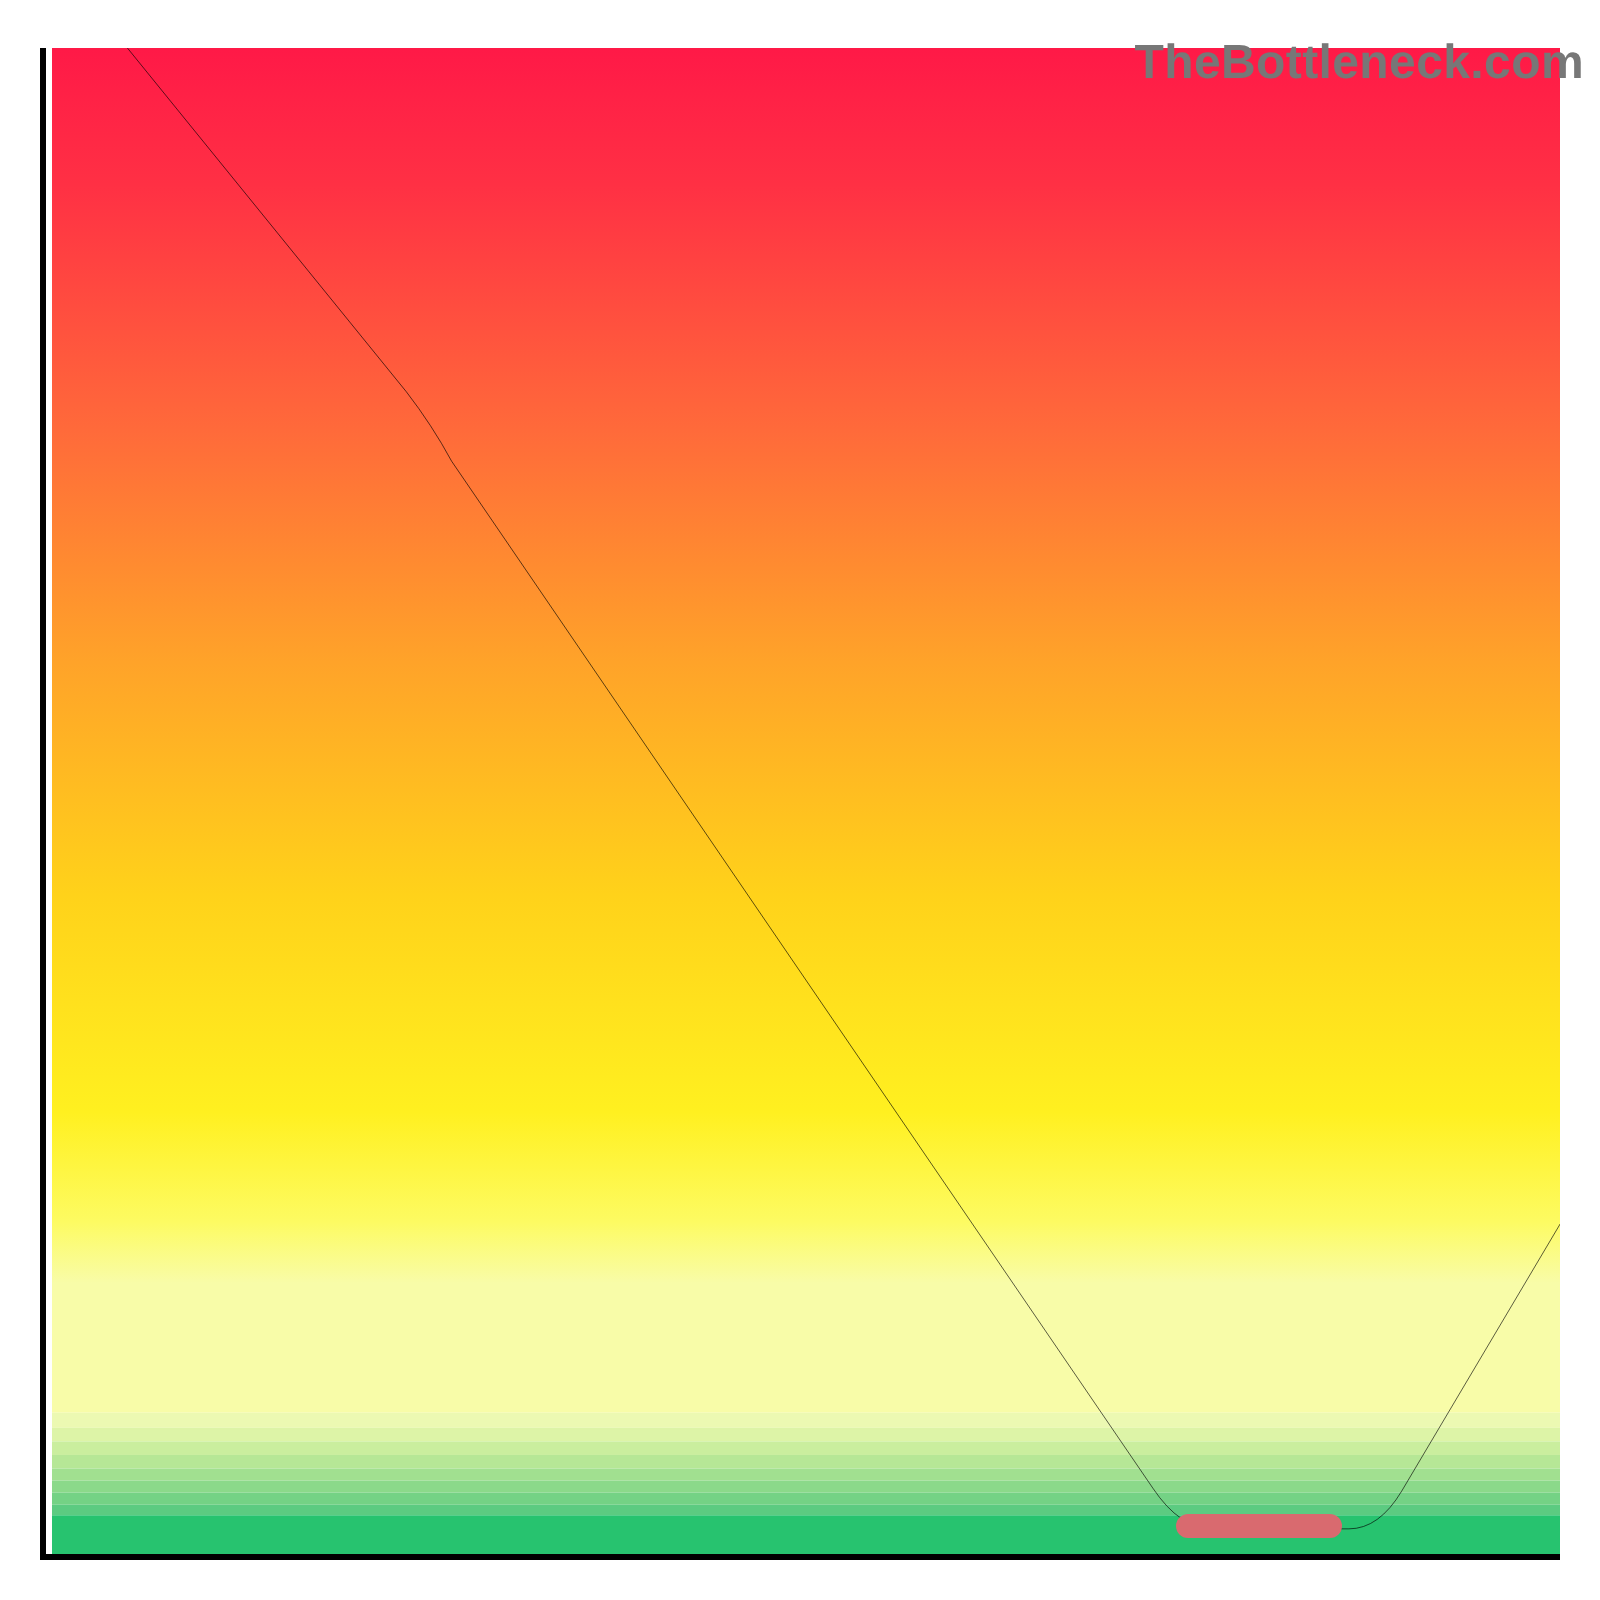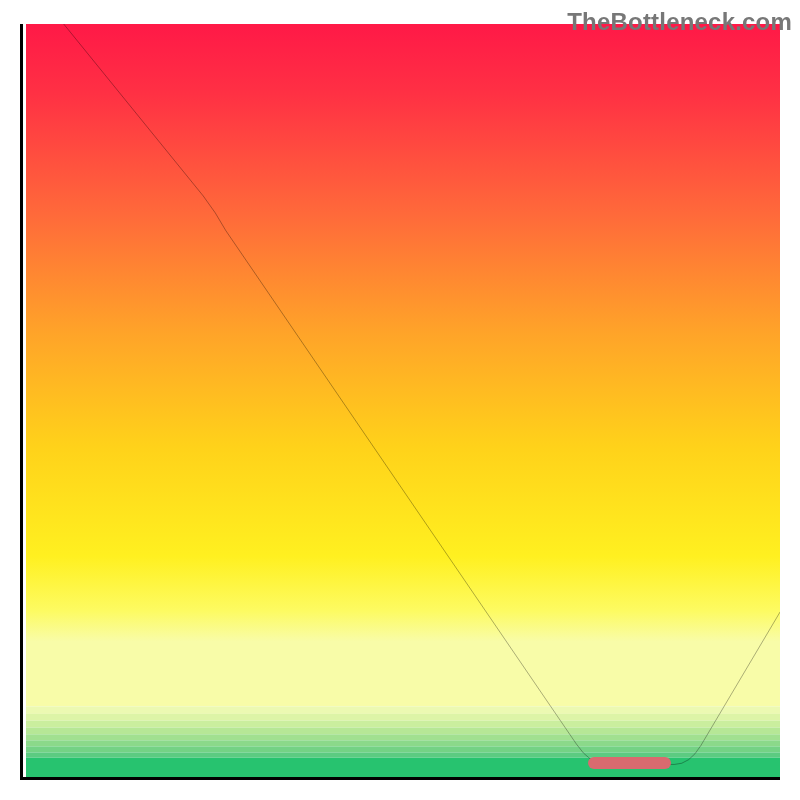--- a/index.html
+++ b/index.html
@@ -10,21 +10,21 @@
     background: #ffffff;
     font-family: Arial, Helvetica, sans-serif;
   }
   .container {
     position: relative;
     width: 800px;
     height: 800px;
   }
   .watermark {
     position: absolute;
-    top: 8px;
+    top: 18px;
     right: 8px;
     font-size: 24px;
     font-weight: 600;
     color: #777;
     letter-spacing: 0.2px;
     z-index: 10;
     margin-left: 44px;
   }
   .plot-frame {
     position: absolute;

